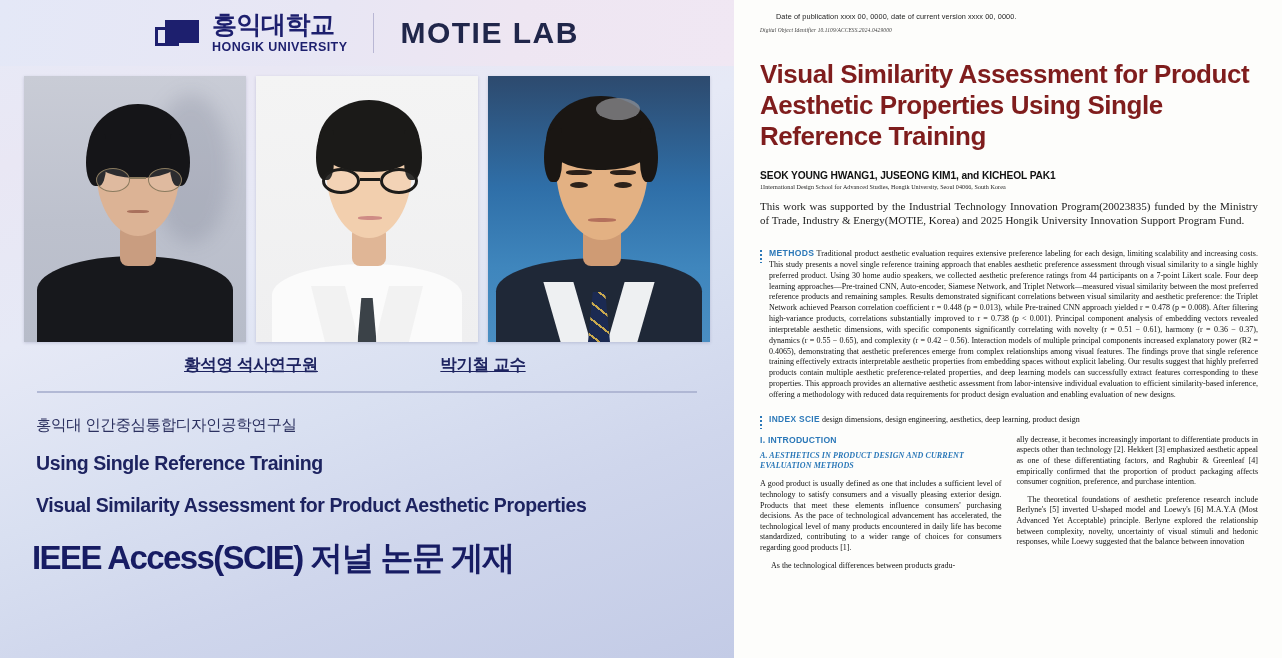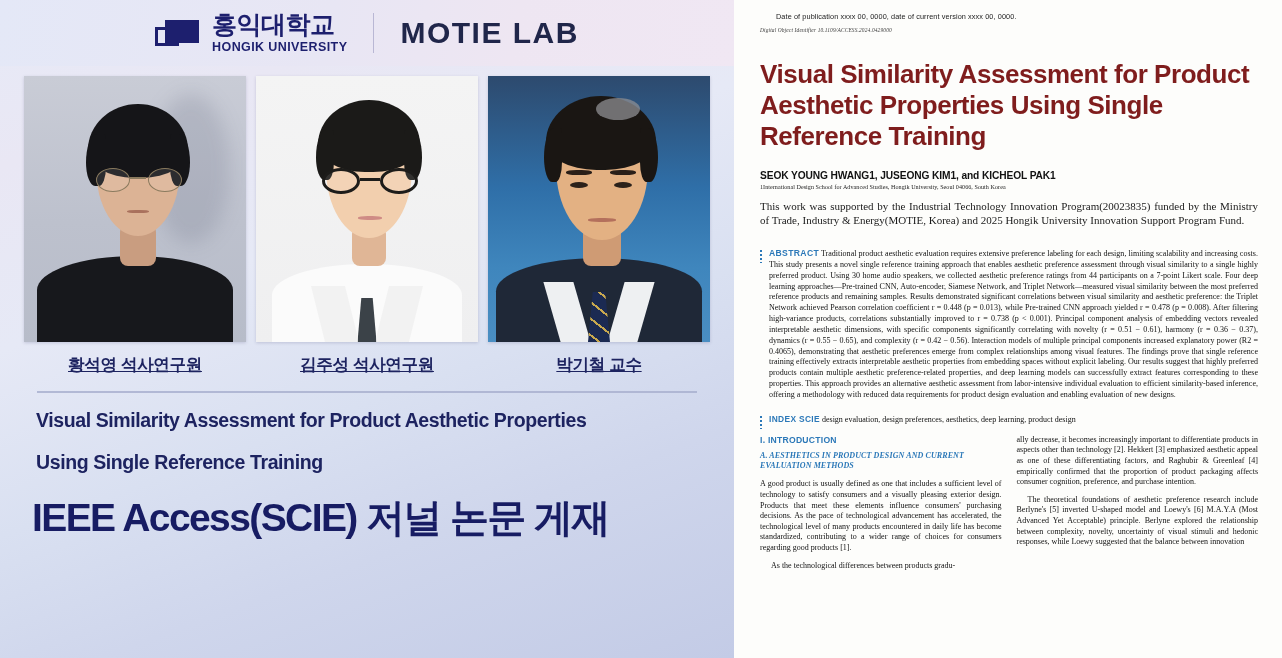--- a/index.html
+++ b/index.html
@@ -95,21 +95,21 @@
     font-size:15.5px; font-weight:500; color:#2c3160; letter-spacing:-0.4px;
   }
   .subtitle {
     margin:18px 0 0 36px;
     font-size:19.5px; font-weight:700; color:#1d2360; letter-spacing:-0.4px;
     line-height:1.0;
   }
   .subtitle + .subtitle { margin-top:22px; }
   .headline {
     margin:26px 0 0 32px;
-    font-size:39px; font-weight:700; color:#171c63; letter-spacing:-1.6px;
+    font-size:33px; font-weight:700; color:#171c63; letter-spacing:-1.6px;
     line-height:1.0;
   }
 
   
   .paper {
     position:relative; width:548px; height:658px;
     background:#fdfdfb; padding:12px 24px 0 26px; overflow:hidden;
     font-family:"Liberation Serif", serif;
   }
   .pub-line {
@@ -260,57 +260,57 @@
           <div class="brow" style="left:122px;top:94px;width:26px;height:5px;background:#2a1f18;"></div>
           <div style="position:absolute;left:82px;top:106px;width:18px;height:6px;border-radius:50%;background:#2b211a;"></div>
           <div style="position:absolute;left:126px;top:106px;width:18px;height:6px;border-radius:50%;background:#2b211a;"></div>
           <div class="mouth" style="left:100px;top:142px;width:28px;height:4px;background:#b4705c;"></div>
         </div>
       </div>
     </div>
 
     <div class="names">
       <div class="name">황석영 석사연구원</div>
-      <div class="name">김주성 석사연구원</div>
       <div class="name">박기철 교수</div>
     </div>
 
     <div class="rule"></div>
 
-
+    <div class="lab-line">홍익대 인간중심통합디자인공학연구실</div>
+
+    <div class="subtitle">Using Single Reference Training</div>
     <div class="subtitle">Visual Similarity Assessment for Product Aesthetic Properties</div>
-    <div class="subtitle">Using Single Reference Training</div>
 
     <div class="headline">IEEE Access(SCIE) 저널 논문 게재</div>
   </div>
 
   <div class="paper">
 
     <div class="pub-line">Date of publication xxxx 00, 0000, date of current version xxxx 00, 0000.</div>
     <div class="doi-line">Digital Object Identifier 10.1109/ACCESS.2024.0429000</div>
 
     <div class="paper-title">Visual Similarity Assessment for Product Aesthetic Properties Using Single Reference Training</div>
 
     <div class="authors">SEOK YOUNG HWANG1, JUSEONG KIM1, and KICHEOL PAK1</div>
     <div class="affil">1International Design School for Advanced Studies, Hongik University, Seoul 04066, South Korea</div>
     <div class="fund">This work was supported by the Industrial Technology Innovation Program(20023835) funded by the Ministry of Trade, Industry &amp; Energy(MOTIE, Korea) and 2025 Hongik University Innovation Support Program Fund.</div>
 
     <div class="abstract-block">
       <div class="dots"></div>
       <div class="abs-text">
-        <span class="abs-label">ABSTRACT</span>
+        <span class="abs-label">METHODS</span>
         <span>Traditional product aesthetic evaluation requires extensive preference labeling for each design, limiting scalability and increasing costs. This study presents a novel single reference training approach that enables aesthetic preference assessment through visual similarity to a single highly preferred product. Using 30 home audio speakers, we collected aesthetic preference ratings from 44 participants on a 7-point Likert scale. Four deep learning approaches—Pre-trained CNN, Auto-encoder, Siamese Network, and Triplet Network—measured visual similarity between the most preferred reference products and remaining samples. Results demonstrated significant correlations between visual similarity and aesthetic preference: the Triplet Network achieved Pearson correlation coefficient r = 0.448 (p = 0.013), while Pre-trained CNN approach yielded r = 0.478 (p = 0.008). After filtering high-variance products, correlations substantially improved to r = 0.738 (p &lt; 0.001). Principal component analysis of embedding vectors revealed interpretable aesthetic dimensions, with specific components significantly correlating with novelty (r = 0.51 − 0.61), harmony (r = 0.36 − 0.37), dynamics (r = 0.55 − 0.65), and complexity (r = 0.42 − 0.56). Interaction models of multiple principal components increased explanatory power (R2 = 0.4065), demonstrating that aesthetic preferences emerge from complex relationships among visual features. The findings prove that single reference training effectively extracts interpretable aesthetic properties from embedding spaces without explicit labeling. Our results suggest that highly preferred products contain multiple aesthetic preference-related properties, and deep learning models can successfully extract features corresponding to these properties. This approach provides an alternative aesthetic assessment from labor-intensive individual evaluation to efficient similarity-based inference, offering a methodology with reduced data requirements for product design evaluation and enabling evaluation of new designs.</span>
       </div>
     </div>
 
     <div class="index-block">
       <div class="dots"></div>
       <div class="idx-text">
         <span class="idx-label">INDEX SCIE</span>
-        <span>design evaluation, design preferences, aesthetics, deep learning, product design</span>
+        <span>design dimensions, design engineering, aesthetics, deep learning, product design</span>
       </div>
     </div>
 
     <div class="cols">
       <div class="col col-left">
         <div class="sec-h1">I. INTRODUCTION</div>
         <div class="sec-h2">A. AESTHETICS IN PRODUCT DESIGN AND CURRENT EVALUATION METHODS</div>
         <div class="body-p">A good product is usually defined as one that includes a sufficient level of technology to satisfy consumers and a visually pleasing exterior design. Products that meet these elements influence consumers' purchasing decisions. As the pace of technological advancement has accelerated, the technological level of many products encountered in daily life has become standardized, contributing to a wider range of choices for consumers regarding good products [1].</div>
         <div class="body-p indent">As the technological differences between products gradu-</div>
       </div>

